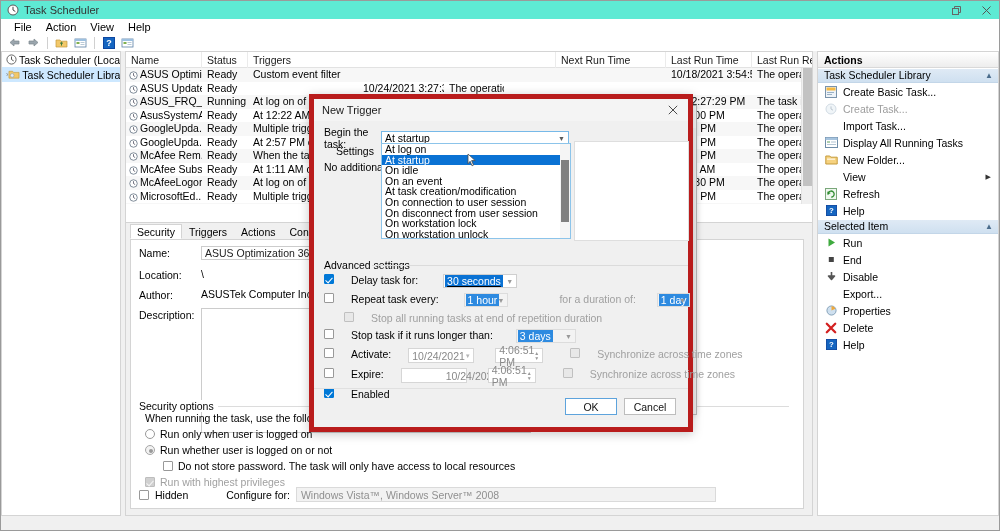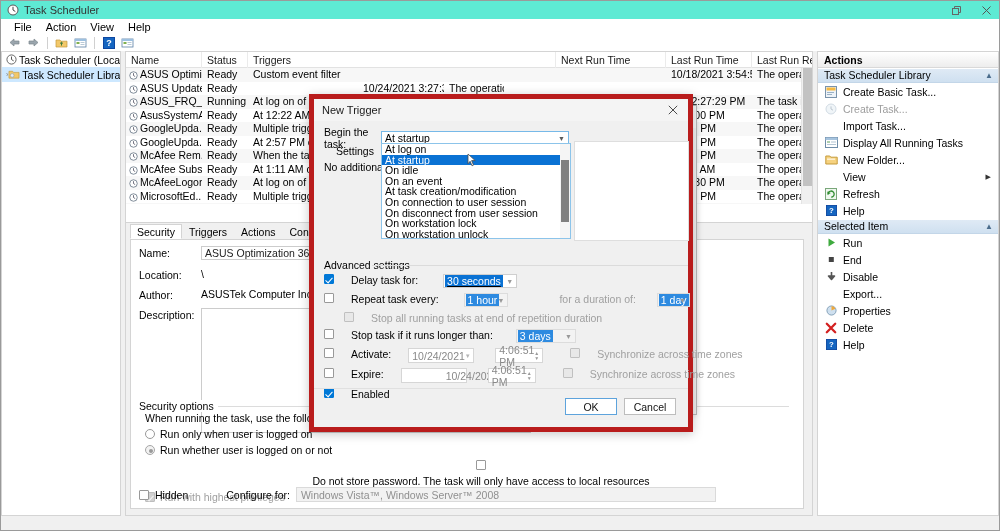--- a/index.html
+++ b/index.html
@@ -576,21 +576,21 @@
             <div class="sec-text">When running the task, use the following user</div>
 
             <div class="radio-row">
               <span class="radio"></span>
               <span>Run only when user is logged on</span>
             </div>
             <div class="radio-row">
               <span class="radio on"></span>
               <span>Run whether user is logged on or not</span>
             </div>
-            <div class="chk-row" style="margin-left:34px;flex-direction:column;">
+            <div class="chk-row" style="margin-left:24px;">
               <span class="chk"></span>
               <span>Do not store password.  The task will only have access to local resources</span>
             </div>
             <div class="chk-row">
               <span class="chk dis on"></span>
               <span class="dim">Run with highest privileges</span>
             </div>
           </div>
 
           <div class="bottom-bar">

